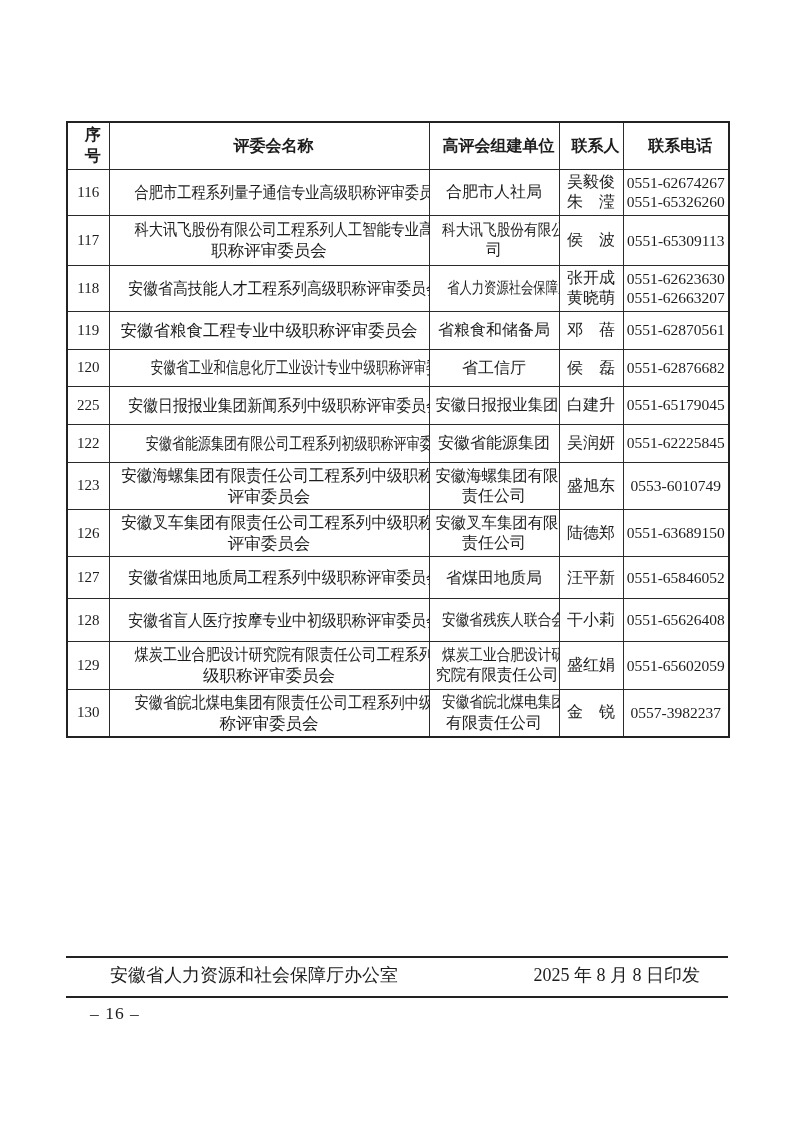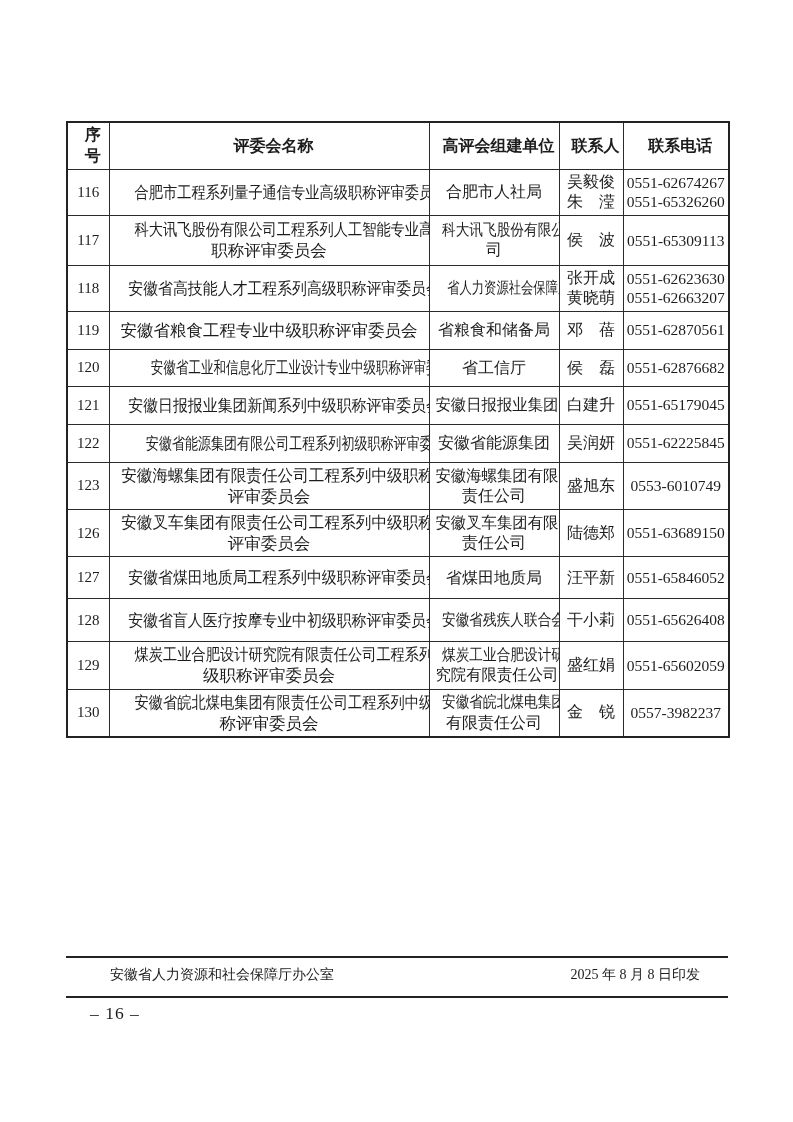--- a/index.html
+++ b/index.html
@@ -53,21 +53,21 @@
   tbody tr:nth-child(12) { height: 38px; }
   tbody tr:nth-child(13) { height: 40px; }
   tbody tr:nth-child(14) { height: 44px; }
   tbody tr:nth-child(15) { height: 44px; }
 
   .footer-bar {
     position: absolute; left: 66px; top: 956px; width: 662px; height: 42px;
     border-top: 2px solid #222; border-bottom: 2px solid #222;
     display: flex; align-items: center; justify-content: space-between;
     padding: 0 28px 4px 44px;
-    font-size: 14px;
+    font-size: 18px;
   }
   .page-number {
     position: absolute; left: 90px; top: 1003px;
     font-size: 17.5px; letter-spacing: 1px;
   }
 </style>
 </head>
 <body>
 
 <div class="page">
@@ -176,21 +176,21 @@
           </td>
           <td class="td-contact">
             <div>侯　磊</div>
           </td>
           <td class="td-phone">
             <div>0551-62876682</div>
           </td>
         </tr>
         <tr>
           <td class="td-no">
-            <div>121</div>
+            <div>225</div>
           </td>
           <td class="td-name">
             <div style="transform-origin: center center; transform: scaleX(0.902);">安徽日报报业集团新闻系列中级职称评审委员会</div>
           </td>
           <td class="td-unit">
             <div style="transform-origin: center center; transform: scaleX(0.961);">安徽日报报业集团</div>
           </td>
           <td class="td-contact">
             <div>白建升</div>
           </td>

